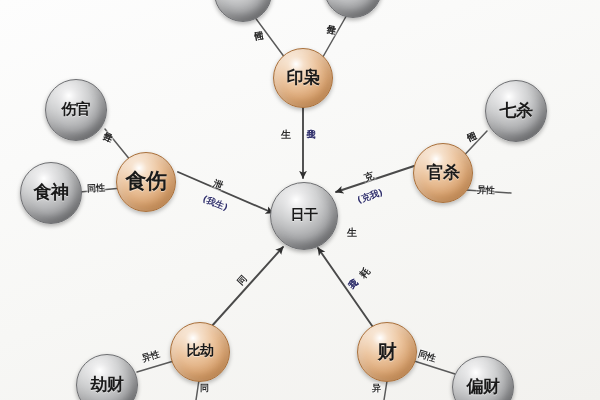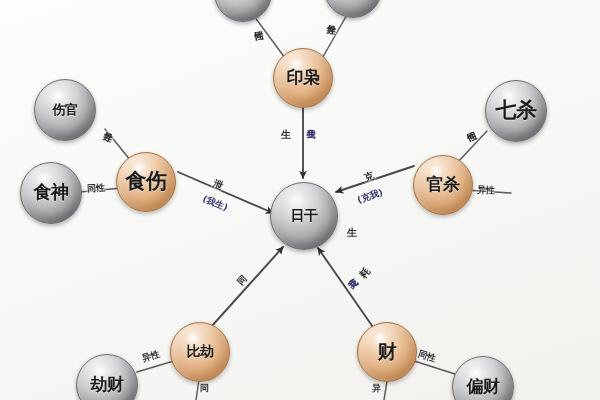--- a/index.html
+++ b/index.html
@@ -22,20 +22,21 @@
     position:absolute;
     border-radius:50%;
     display:flex;align-items:center;justify-content:center;
     box-sizing:border-box;
     text-align:center;
     line-height:1;
     color:#1a1a1a;
     font-weight:700;
     letter-spacing:-0.5px;
     z-index:5;
+    font-family:Liberation Serif, serif;
   }
   .node .lbl{
     display:block;
     transform:translateY(-1px);
     text-shadow:0 1px 0 rgba(255,255,255,.45);
     white-space:nowrap;
   }
 
   
   .grey{
@@ -111,47 +112,47 @@
   </div>
 
   <div class="node tan" style="left:273px;top:48px;width:60px;height:60px;font-size:17px;">
     <span class="lbl">印枭</span>
   </div>
 
   <div class="node tan" style="left:116px;top:152px;width:60px;height:60px;font-size:21px;">
     <span class="lbl">食伤</span>
   </div>
 
-  <div class="node tan" style="left:413px;top:155px;width:60px;height:60px;font-size:17px;">
+  <div class="node tan" style="left:413px;top:143px;width:60px;height:60px;font-size:17px;">
     <span class="lbl">官杀</span>
   </div>
 
   <div class="node tan" style="left:170px;top:322px;width:60px;height:60px;font-size:14px;">
     <span class="lbl">比劫</span>
   </div>
 
   <div class="node tan" style="left:357px;top:322px;width:60px;height:60px;font-size:19px;">
     <span class="lbl">财</span>
   </div>
 
   <div class="node grey" style="left:214px;top:-36px;width:58px;height:58px;font-size:16px;">
     
   </div>
   <div class="node grey" style="left:324px;top:-40px;width:58px;height:58px;font-size:16px;">
     
   </div>
 
-  <div class="node grey" style="left:34px;top:79px;width:62px;height:62px;font-size:13px;">
+  <div class="node grey" style="left:45px;top:79px;width:62px;height:62px;font-size:15px;">
     <span class="lbl">伤官</span>
   </div>
   <div class="node grey" style="left:20px;top:162px;width:62px;height:62px;font-size:18px;">
     <span class="lbl">食神</span>
   </div>
 
-  <div class="node grey" style="left:485px;top:80px;width:62px;height:62px;font-size:21px;">
+  <div class="node grey" style="left:485px;top:80px;width:62px;height:62px;font-size:17px;">
     <span class="lbl">七杀</span>
   </div>
 
   <div class="node grey" style="left:76px;top:354px;width:62px;height:62px;font-size:17px;">
     <span class="lbl">劫财</span>
   </div>
 
   <div class="node grey" style="left:452px;top:356px;width:62px;height:62px;font-size:17px;">
     <span class="lbl">偏财</span>
   </div>

